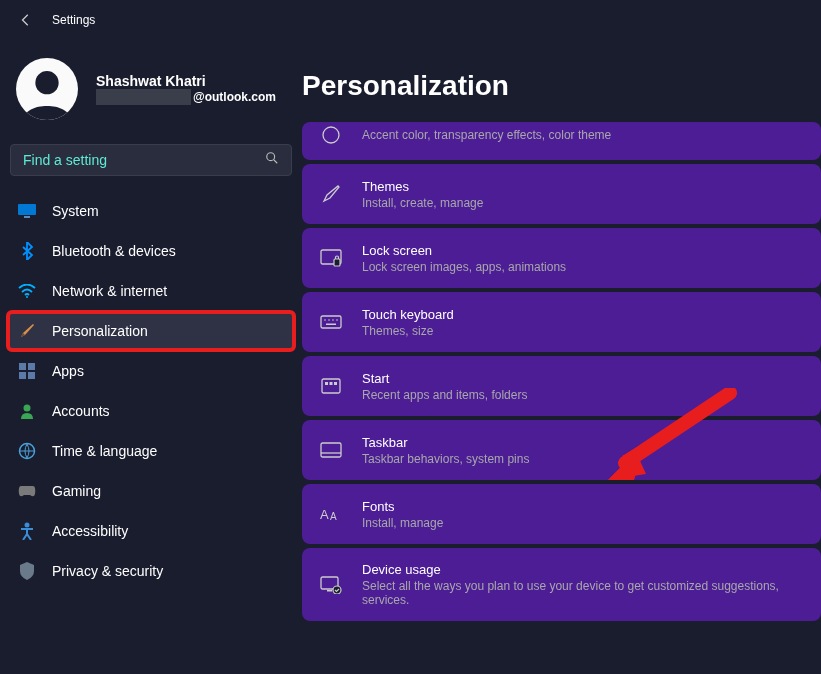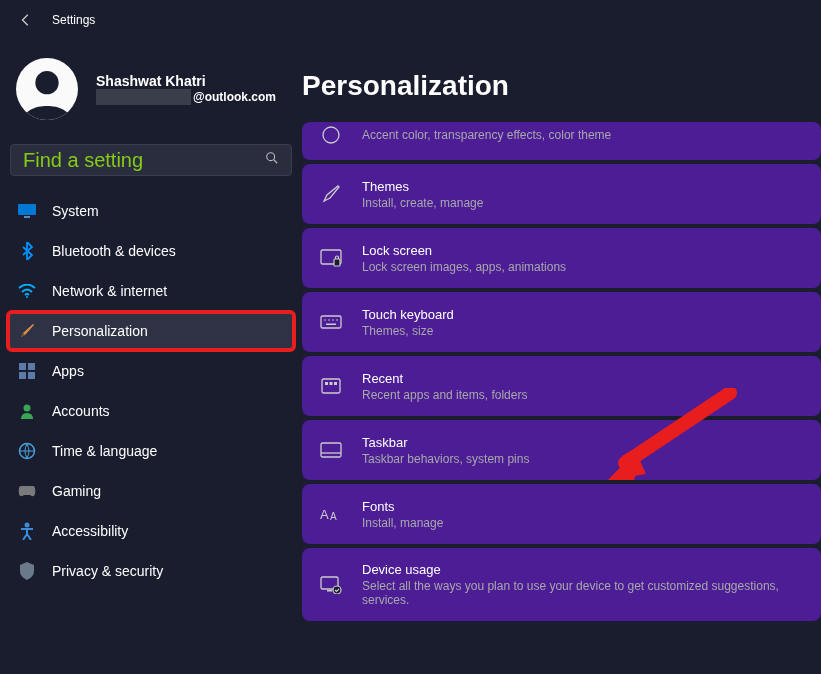--- a/index.html
+++ b/index.html
@@ -68,21 +68,21 @@
       display: flex;
       align-items: center;
       background: #2a2d3d;
       border: 1px solid #3a3d4d;
       border-radius: 4px;
       padding: 0 12px;
       height: 32px;
       margin: 8px 2px 16px 2px;
       justify-content: space-between;
     }
-    .search-placeholder { color: #84cc16; font-size: 20px; }
+    .search-placeholder { color: #5eead4; font-size: 14px; }
     .nav { display: flex; flex-direction: column; gap: 2px; }
     .nav-item {
       display: flex;
       align-items: center;
       padding: 8px 10px;
       border-radius: 4px;
       cursor: pointer;
       gap: 16px;
       height: 38px;
       position: relative;
@@ -338,21 +338,21 @@
       <div class="card">
         <span class="card-icon">
             <svg width="20" height="16" viewBox="0 0 20 16">
               <rect x="1" y="1" width="18" height="14" rx="1.5" stroke="#ccc" fill="none" stroke-width="1.3"></rect>
               <rect x="4" y="4" width="3" height="3" fill="#ccc"></rect>
               <rect x="8.5" y="4" width="3" height="3" fill="#ccc"></rect>
               <rect x="13" y="4" width="3" height="3" fill="#ccc"></rect>
             </svg>
           </span>
         <div class="card-text">
-            <div class="card-title">Recent</div>
+            <div class="card-title">Start</div>
             <div class="card-sub">Recent apps and items, folders</div>
           </div>
       </div>
 
       <div class="card">
         <span class="card-icon">
             <svg width="22" height="16" viewBox="0 0 22 16">
               <rect x="1" y="1" width="20" height="14" rx="1.5" stroke="#ccc" fill="none" stroke-width="1.3"></rect>
               <line x1="1" y1="11" x2="21" y2="11" stroke="#ccc" stroke-width="1.3"></line>
             </svg>

